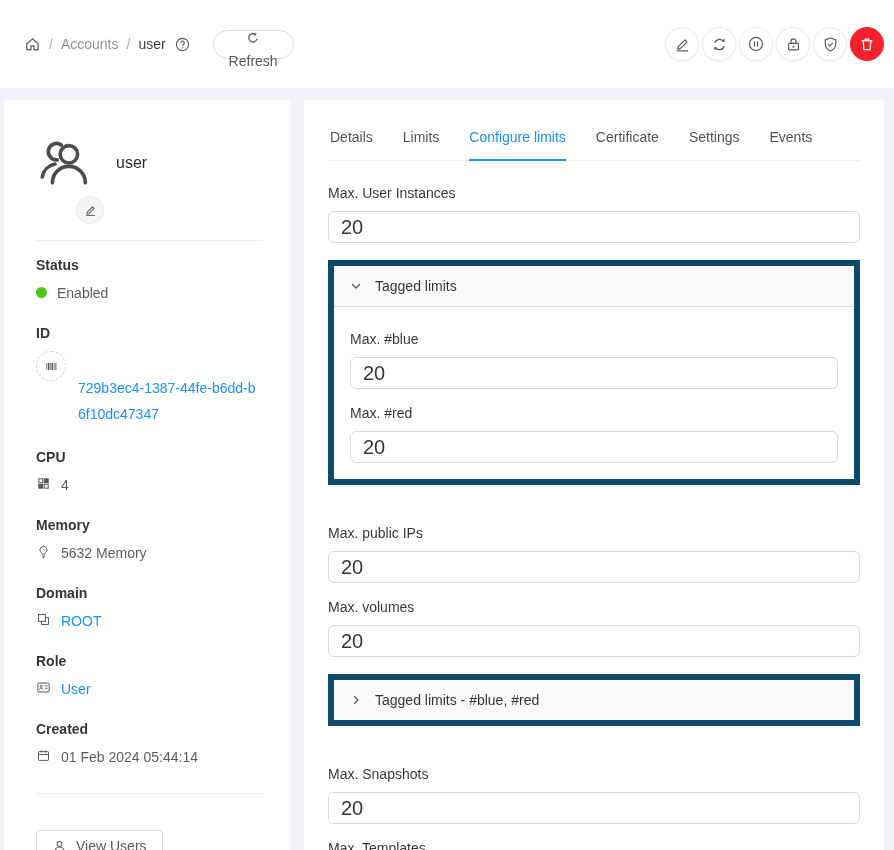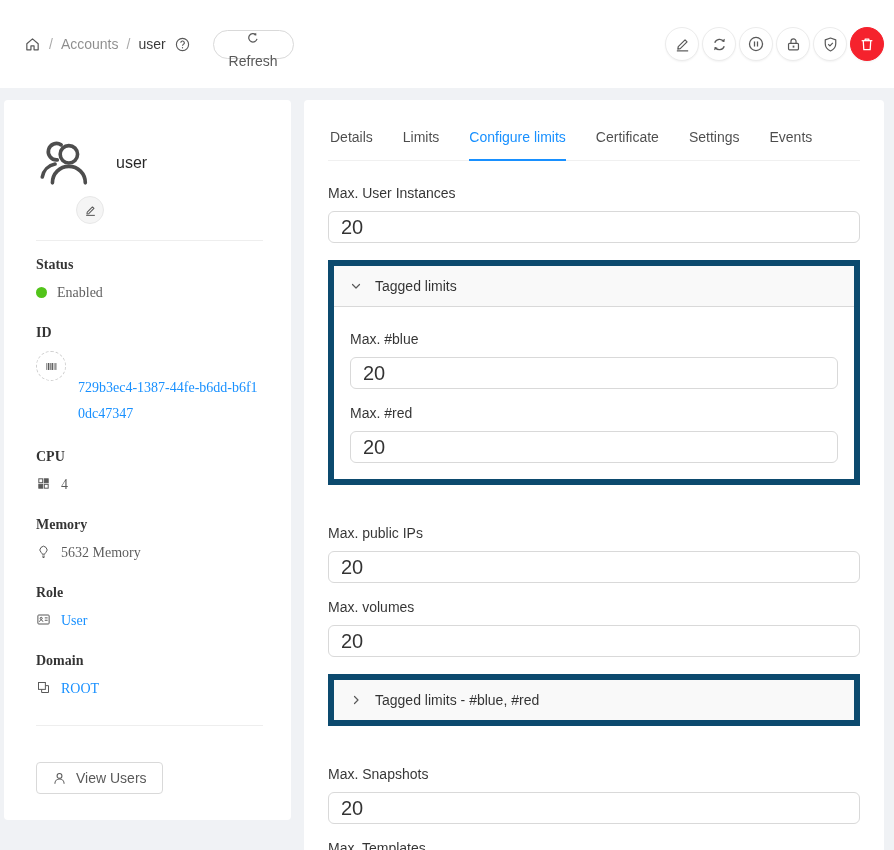--- a/index.html
+++ b/index.html
@@ -50,21 +50,21 @@
   .avatar-row { display:flex; align-items:center; padding-top:14px; }
   .avatar { width:58px; height:58px; color:#4d4d4d; }
   .res-name { margin-left:22px; font-size:16px; color:rgba(0,0,0,0.85); }
   .edit-badge {
     width:28px; height:28px; border-radius:50%;
     background:#f5f5f5; border:1px solid #e8e8e8;
     display:flex; align-items:center; justify-content:center;
     color:#595959; cursor:pointer; margin:4px 0 0 40px;
   }
   .divider { border-top:1px solid #eeeeee; margin:16px 0; }
-  .info-block { margin-top:22px;font-family:Liberation Serif, serif; }
+  .info-block { margin-top:22px; }
   .info-label { font-weight:700; color:rgba(0,0,0,0.80); margin-bottom:10px; }
   .info-value { display:flex; align-items:flex-start; gap:10px; color:rgba(0,0,0,0.65); line-height:20px; }
   .info-value .vicon { color:#595959; flex-shrink:0; margin-top:1px; }
   .dot { width:11px; height:11px; border-radius:50%; flex-shrink:0; margin-top:4px; }
   .link { color:var(--accent); cursor:pointer; text-decoration:none; }
   .id-row { display:flex; align-items:flex-start; gap:12px; }
   .barcode-circle {
     width:30px; height:30px; border-radius:50%; flex-shrink:0;
     border:1px dashed #cfcfcf; display:flex; align-items:center; justify-content:center;
     color:#595959;
@@ -261,48 +261,62 @@
               <path d="M8.3 13.6 a5.6 5.6 0 1 1 7.4 0 c-1 .9-1.6 1.7-1.6 2.7 h-4.2 c0-1-.6-1.8-1.6-2.7 Z"></path>
               <line x1="9.8" y1="19.4" x2="14.2" y2="19.4"></line>
               <line x1="10.6" y1="21.6" x2="13.4" y2="21.6"></line>
             </svg>
         </span>
         <span>5632 Memory</span>
       </div>
     </div>
 
     <div class="info-block">
+      <div class="info-label">Domain</div>
+      <div class="info-value">
+        <span class="vicon">
+          <svg width="15" height="15" viewBox="0 0 24 24" fill="none" stroke="currentColor" stroke-width="1.6">
+              <rect x="4" y="4" width="11" height="11"></rect>
+              <path d="M15 9 h5 v11 h-11 v-5"></path>
+            </svg>
+        </span>
+        <span class="link">ROOT</span>
+      </div>
+    </div>
+
+    <div class="info-block">
       <div class="info-label">Role</div>
       <div class="info-value">
         <span class="vicon">
           <svg width="15" height="15" viewBox="0 0 24 24" fill="none" stroke="currentColor" stroke-width="1.6">
               <rect x="3" y="4.8" width="18" height="14.4" rx="1.4"></rect>
               <circle cx="8.3" cy="10.2" r="1.7"></circle>
               <path d="M5.6 15.6 c0-1.5 1.2-2.7 2.7-2.7 s2.7 1.2 2.7 2.7"></path>
               <line x1="14" y1="9.4" x2="18.6" y2="9.4"></line>
               <line x1="14" y1="13.2" x2="18.6" y2="13.2"></line>
             </svg>
         </span>
         <span class="link">User</span>
       </div>
     </div>
 
     <div class="info-block">
-      <div class="info-label">Domain</div>
+      <div class="info-label">Created</div>
       <div class="info-value">
         <span class="vicon">
           <svg width="15" height="15" viewBox="0 0 24 24" fill="none" stroke="currentColor" stroke-width="1.6">
-              <rect x="4" y="4" width="11" height="11"></rect>
-              <path d="M15 9 h5 v11 h-11 v-5"></path>
-            </svg>
-        </span>
-        <span class="link">ROOT</span>
-      </div>
-    </div>
-
+              <rect x="4" y="5.8" width="16" height="14" rx="1.2"></rect>
+              <line x1="4" y1="10.4" x2="20" y2="10.4"></line>
+              <line x1="8.4" y1="3.6" x2="8.4" y2="7.4"></line>
+              <line x1="15.6" y1="3.6" x2="15.6" y2="7.4"></line>
+            </svg>
+        </span>
+        <span>01 Feb 2024 05:44:14</span>
+      </div>
+    </div>
 
     <div class="divider" style="margin-top:26px;"></div>
 
     <button class="view-users-btn">
       <span>
         <svg width="15" height="15" viewBox="0 0 24 24" fill="none" stroke="currentColor" stroke-width="1.7">
             <circle cx="12" cy="7.8" r="3.9"></circle>
             <path d="M4.6 20.2 c0-4.1 3.3-7.4 7.4-7.4 s7.4 3.3 7.4 7.4"></path>
           </svg>
       </span>

